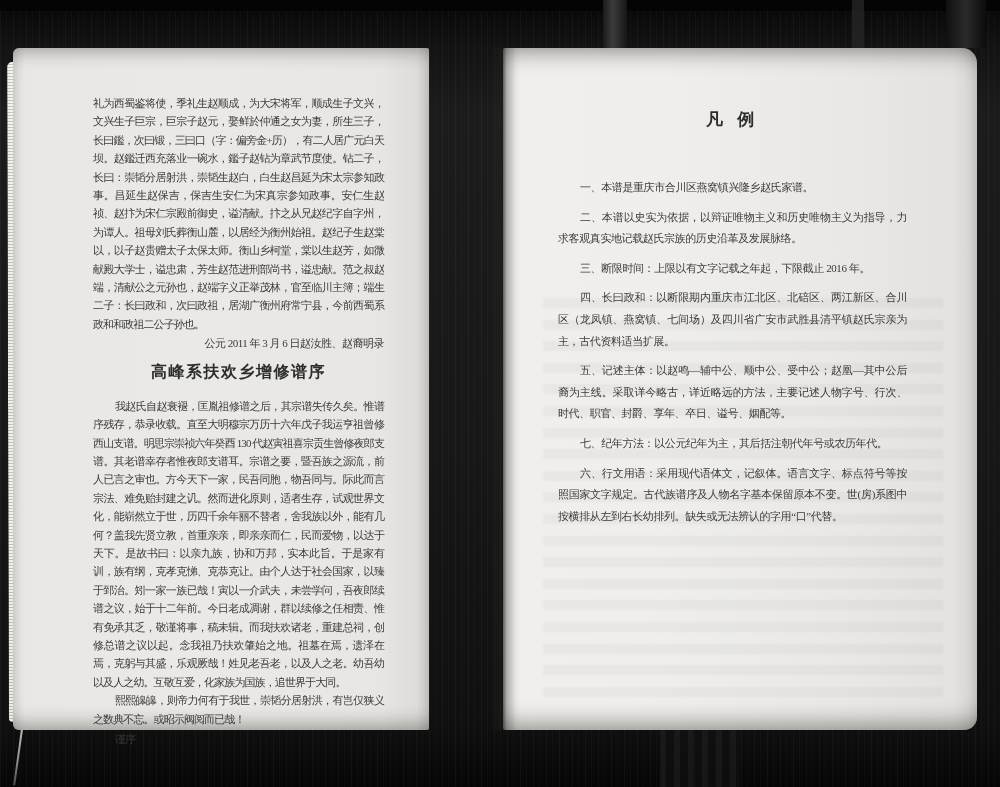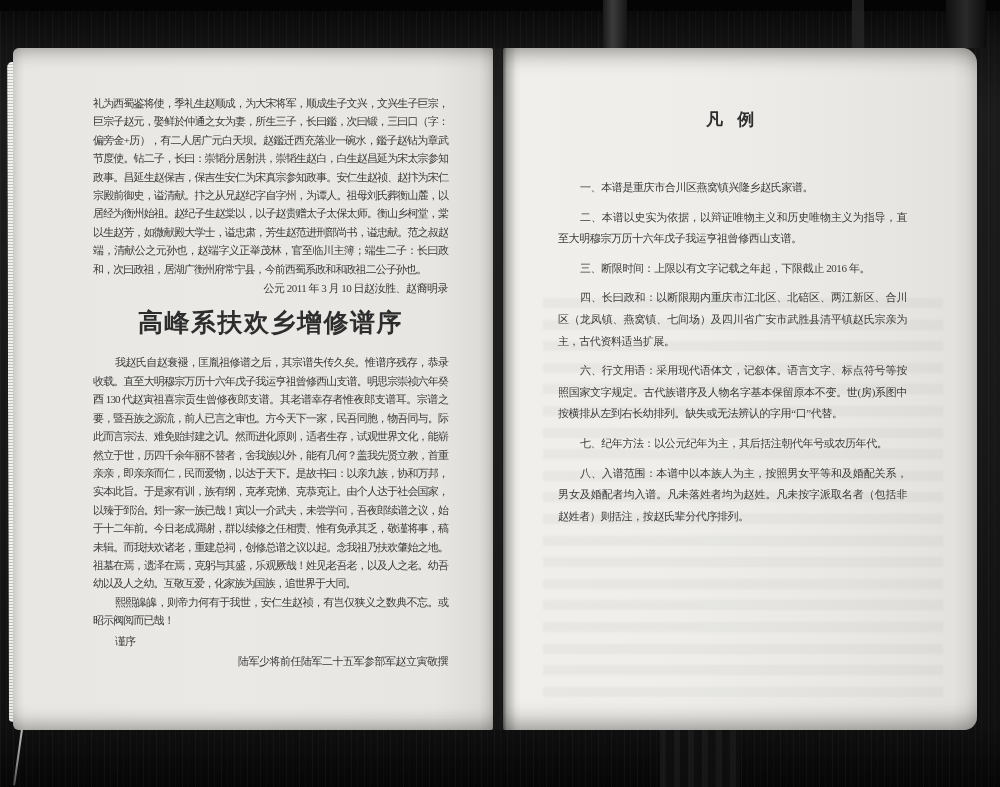--- a/index.html
+++ b/index.html
@@ -25,41 +25,41 @@
   
   .book{position:absolute;left:13px;top:48px;width:964px;height:682px;z-index:2;}
 
   .fore-edge{position:absolute;left:-5px;top:14px;width:9px;height:660px;
     border-radius:5px 0 0 4px;transform:rotate(-0.15deg);
     background:
       repeating-linear-gradient(180deg, rgba(255,255,255,0.55) 0 2px, rgba(160,160,156,0.5) 2px 3px),
       linear-gradient(180deg,#e6e5e1 0%,#d9d8d4 40%,#e2e1dd 70%,#cfcecb 100%);}
 
   .page{position:absolute;top:0;height:100%;}
-  .page.left{left:0;width:480px;border-radius:6px 2px 2px 6px;
+  .page.left{left:0;width:416px;border-radius:6px 2px 2px 6px;
     background:linear-gradient(90deg,#d7d6d2 0,#e8e7e3 12px,#eae9e5 45%,#e7e6e2 88%,#dddcd8 97%,#c6c5c1 100%);
     box-shadow:inset 0 16px 20px -15px rgba(0,0,0,0.4), inset 0 -18px 20px -14px rgba(0,0,0,0.38);}
   .page.right{left:490px;width:474px;border-radius:2px 15px 13px 2px;
     background:linear-gradient(90deg,#b4b3af 0,#d8d7d3 4px,#f0efeb 18px,#efeeea 34%,#e9e8e4 72%,#e3e2de 95%,#d2d1cd 100%);
     box-shadow:inset 0 18px 22px -15px rgba(0,0,0,0.45), inset 0 -20px 22px -14px rgba(0,0,0,0.4);}
   .page.right .ghost{position:absolute;left:40px;right:34px;top:250px;height:400px;pointer-events:none;
     background:repeating-linear-gradient(180deg, rgba(95,95,100,0.05) 0 10px, rgba(0,0,0,0) 10px 21.6px);
     filter:blur(1px);}
   .gutter{position:absolute;left:477px;top:0;width:26px;height:100%;z-index:3;pointer-events:none;
     background:linear-gradient(90deg, rgba(0,0,0,0) 0%, rgba(45,45,42,0.22) 35%, rgba(28,28,26,0.5) 50%, rgba(45,45,42,0.2) 64%, rgba(0,0,0,0) 100%);}
 
   
   .content-left{position:absolute;left:80px;right:45px;top:46px;color:#3a3a3a;}
   .content-right{position:absolute;left:55px;right:70px;top:60px;color:#3a3a3a;}
 
   .body{font-size:11px;letter-spacing:-0.9px;line-height:18.4px;
         text-align:justify;margin:0;color:#3a3a3a;}
   .indent{text-indent:2em;}
   .record{text-align:right;margin-top:1px;letter-spacing:-0.5px;}
-  .left-title{font-size:25px;font-weight:bold;text-align:center;letter-spacing:1.5px;
+  .left-title{font-size:16px;font-weight:bold;text-align:center;letter-spacing:1.5px;
       color:#2d2d2d;margin:9px 0 14px 0;}
   .humble{margin-top:2px;}
   .sig{text-align:right;margin-top:2px;letter-spacing:-0.5px;}
   .sig2{text-align:right;padding-right:4px;letter-spacing:-0.5px;}
 
   .right-title{font-size:17px;font-weight:bold;text-align:center;letter-spacing:5px;
       color:#2d2d2d;margin:0 0 46px 0;}
   .item{font-size:11px;letter-spacing:-0.4px;line-height:21.6px;text-align:justify;
       text-indent:2em;margin:8px 0 1px 0;color:#3a3a3a;}
 
@@ -78,40 +78,39 @@
   <div class="streak-d"></div>
 
   <div class="thread"></div>
 
   <div class="book">
     <div class="fore-edge"></div>
 
     <div class="page left">
       <div class="content-left">
         <p class="body">礼为西蜀鉴将使，季礼生赵顺成，为大宋将军，顺成生子文兴，文兴生子巨宗，巨宗子赵元，娶鲜於仲通之女为妻，所生三子，长曰鑑，次曰锻，三曰口（字：偏旁金+历），有二人居广元白天坝。赵鑑迁西充落业一碗水，鑑子赵钻为章武节度使。钻二子，长曰：崇韬分居射洪，崇韬生赵白，白生赵昌延为宋太宗参知政事。昌延生赵保吉，保吉生安仁为宋真宗参知政事。安仁生赵祯、赵抃为宋仁宗殿前御史，谥清献。抃之从兄赵纪字自字州，为谭人。祖母刘氏葬衡山麓，以居经为衡州始祖。赵纪子生赵棠以，以子赵贵赠太子太保太师。衡山乡柯堂，棠以生赵芳，如微献殿大学士，谥忠肃，芳生赵范进刑部尚书，谥忠献。范之叔赵端，清献公之元孙也，赵端字义正举茂林，官至临川主簿；端生二子：长曰政和，次曰政祖，居湖广衡州府常宁县，今前西蜀系政和和政祖二公子孙也。</p>
-        <p class="body record">公元 2011 年 3 月 10 日赵汝胜、赵裔明录</p>
+        <p class="body record">公元 2011 年 3 月 6 日赵汝胜、赵裔明录</p>
         <h2 class="left-title">高峰系扶欢乡增修谱序</h2>
         <p class="body indent">我赵氏自赵衰褪，匡胤祖修谱之后，其宗谱失传久矣。惟谱序残存，恭录收载。直至大明穆宗万历十六年戊子我运亨祖曾修西山支谱。明思宗崇祯六年癸酉 130 代赵寅祖喜宗贡生曾修夜郎支谱。其老谱幸存者惟夜郎支谱耳。宗谱之要，暨吾族之源流，前人已言之审也。方今天下一家，民吾同胞，物吾同与。际此而言宗法、难免贻封建之讥。然而进化原则，适者生存，试观世界文化，能崭然立于世，历四千余年丽不替者，舍我族以外，能有几何？盖我先贤立教，首重亲亲，即亲亲而仁，民而爱物，以达于天下。是故书曰：以亲九族，协和万邦，实本此旨。于是家有训，族有纲，克孝克悌、克恭克让。由个人达于社会国家，以臻于郅治。矧一家一族已哉！寅以一介武夫，未尝学问，吾夜郎续谱之议，始于十二年前。今日老成凋谢，群以续修之任相责、惟有免承其乏，敬谨将事，稿未辑。而我扶欢诸老，重建总祠，创修总谱之议以起。念我祖乃扶欢肇始之地。祖墓在焉，遗泽在焉，克躬与其盛，乐观厥哉！姓见老吾老，以及人之老。幼吾幼以及人之幼。互敬互爱，化家族为国族，追世界于大同。</p>
-        <p class="body indent">熙熙皞皞，则帝力何有于我世，安仁生赵祯，有岂仅狭义之数典不忘。或昭示阀阅而已哉！</p>
+        <p class="body indent">熙熙皞皞，则帝力何有于我世，崇韬分居射洪，有岂仅狭义之数典不忘。或昭示阀阅而已哉！</p>
         <p class="body indent humble">谨序</p>
-        <p class="body sig">陆军少将前任陆军二十五军参部军赵立寅敬撰</p>
       </div>
     </div>
 
     <div class="page right">
       <div class="ghost"></div>
       <div class="content-right">
         <h2 class="right-title">凡 例</h2>
         <p class="item">一、本谱是重庆市合川区燕窝镇兴隆乡赵氏家谱。</p>
-        <p class="item">二、本谱以史实为依据，以辩证唯物主义和历史唯物主义为指导，直至大明穆宗万历十六年戊子我运亨祖曾修西山支谱。</p>
+        <p class="item">二、本谱以史实为依据，以辩证唯物主义和历史唯物主义为指导，力求客观真实地记载赵氏宗族的历史沿革及发展脉络。</p>
         <p class="item">三、断限时间：上限以有文字记载之年起，下限截止 2016 年。</p>
         <p class="item">四、长曰政和：以断限期内重庆市江北区、北碚区、两江新区、合川区（龙凤镇、燕窝镇、七间场）及四川省广安市武胜县清平镇赵氏宗亲为主，古代资料适当扩展。</p>
+        <p class="item">五、记述主体：以赵鸣—辅中公、顺中公、受中公；赵凰—其中公后裔为主线。采取详今略古，详近略远的方法，主要记述人物字号、行次、时代、职官、封爵、享年、卒日、谥号、姻配等。</p>
+        <p class="item">七、纪年方法：以公元纪年为主，其后括注朝代年号或农历年代。</p>
         <p class="item">六、行文用语：采用现代语体文，记叙体。语言文字、标点符号等按照国家文字规定。古代族谱序及人物名字基本保留原本不变。世(房)系图中按横排从左到右长幼排列。缺失或无法辨认的字用“口”代替。</p>
-        <p class="item">七、纪年方法：以公元纪年为主，其后括注朝代年号或农历年代。</p>
-        <p class="item">八、入谱范围：本谱中以本族人为主，按照男女平等和及婚配关系，男女及婚配者均入谱。凡未落姓者均为赵姓。凡未按字派取名者（包括非赵姓者）则括注，按赵氏辈分代序排列。</p>
       </div>
     </div>
 
     <div class="gutter"></div>
   </div>
 
   <div class="vignette"></div>
 </div>
 
 </body></html>

